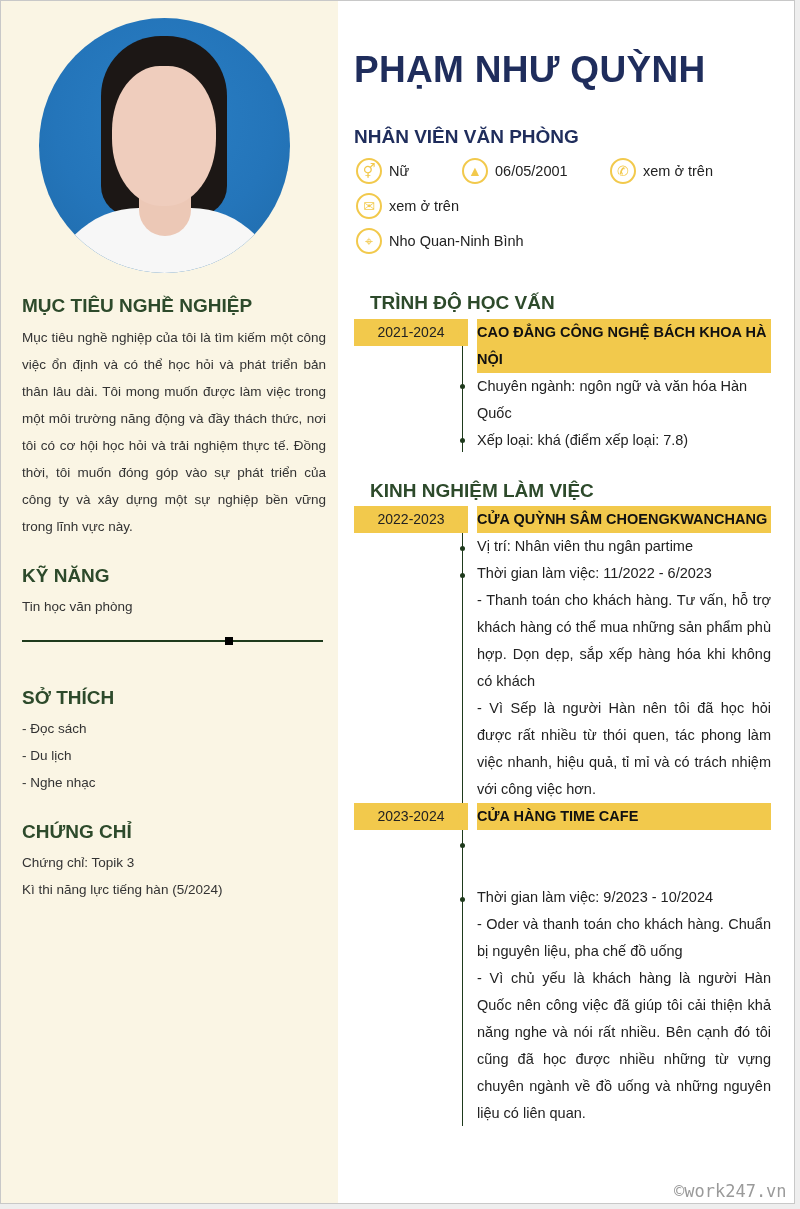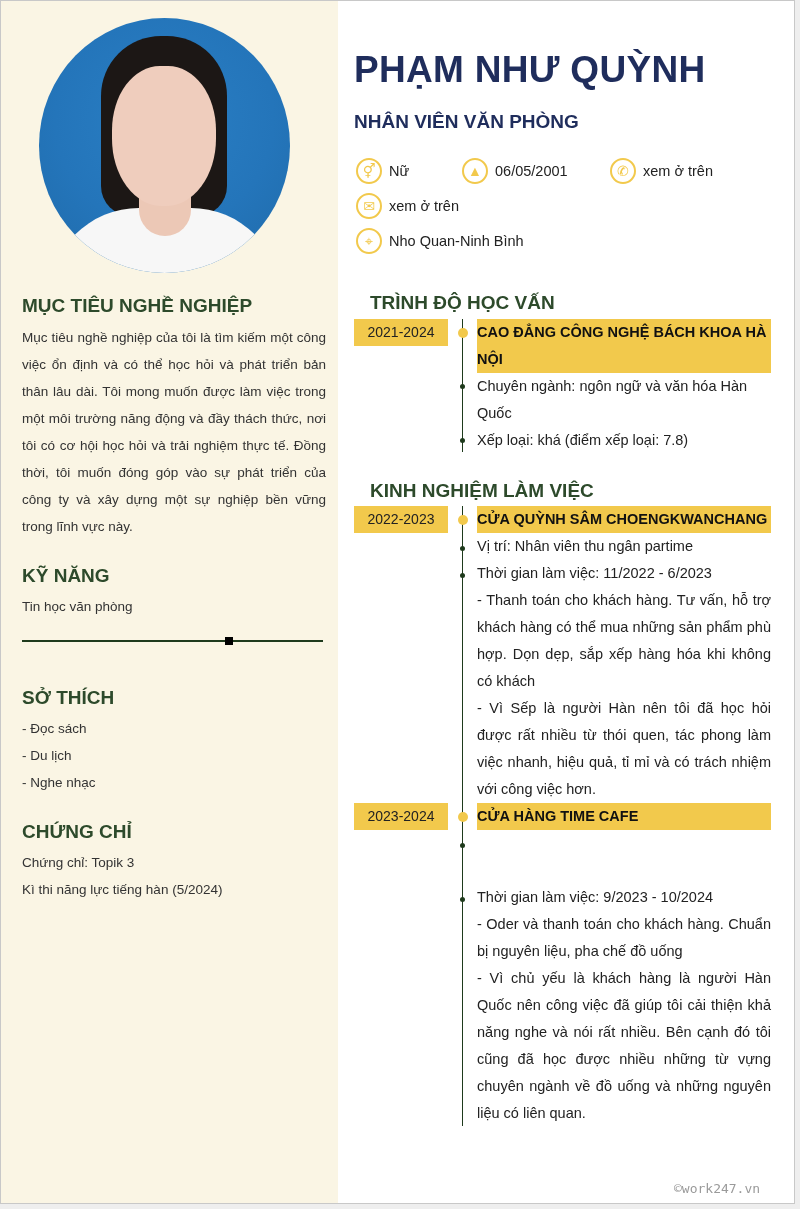--- a/index.html
+++ b/index.html
@@ -46,52 +46,52 @@
     position: absolute; left: 21px; top: 639px; width: 301px; height: 2px; background: #1e3a1c;
   }
   .skill-knob {
     position: absolute; left: 224px; top: 636px; width: 8px; height: 8px; background: #000;
   }
   .name {
     position: absolute; left: 353px; top: 48px; font-size: 37px; font-weight: bold; color: #1f2d5c;
     letter-spacing: 0.3px;
   }
   .role {
-    position: absolute; left: 353px; top: 110px; font-size: 19px; font-weight: bold; color: #1f2d5c;
+    position: absolute; left: 353px; top: 125px; font-size: 19px; font-weight: bold; color: #1f2d5c;
   }
   .info { position: absolute; display: flex; align-items: center; font-size: 14.5px; color: #222; }
   .info .ico {
     width: 26px; height: 26px; border-radius: 50%; border: 2px solid #f2c94c;
     display: flex; align-items: center; justify-content: center; margin-right: 7px;
     color: #f2c94c; font-size: 14px; line-height: 1;
   }
   .sec-title-r {
     position: absolute; left: 353px; font-size: 19px; font-weight: bold; color: #2d4a2b; margin-left: 16px;
   }
   .year {
-    position: absolute; left: 353px; width: 94px; height: 27px; background: #f2c94c;
+    position: absolute; left: 353px; width: 114px; height: 27px; background: #f2c94c;
     font-size: 14px; color: #222; text-align: center; line-height: 27px;
   }
   .vline { position: absolute; left: 461px; width: 1px; background: #1e3a1c; }
   .dot-big {
     position: absolute; left: 457px; width: 10px; height: 10px; border-radius: 50%; background: #f2c94c;
   }
   .dot-small {
     position: absolute; left: 459px; width: 5px; height: 5px; border-radius: 50%; background: #1e3a1c;
   }
   .org {
     position: absolute; left: 476px; width: 294px; background: #f2c94c;
     font-size: 14.5px; font-weight: bold; color: #111; line-height: 27px; padding-left: 0;
   }
   .rtext {
     position: absolute; left: 476px; width: 294px; font-size: 14.5px; color: #222; line-height: 27px;
   }
   .watermark {
     position: absolute; left: 673px; top: 1180px; font-family: "DejaVu Sans Mono", monospace;
-    font-size: 13px; color: #9a9a9a;
+    font-size: 17px; color: #9a9a9a;
   }
 </style>
 </head>
 <body>
 
 <div class="page">
 
   <div class="left">
     <div class="avatar">
       <div class="hair"></div>

